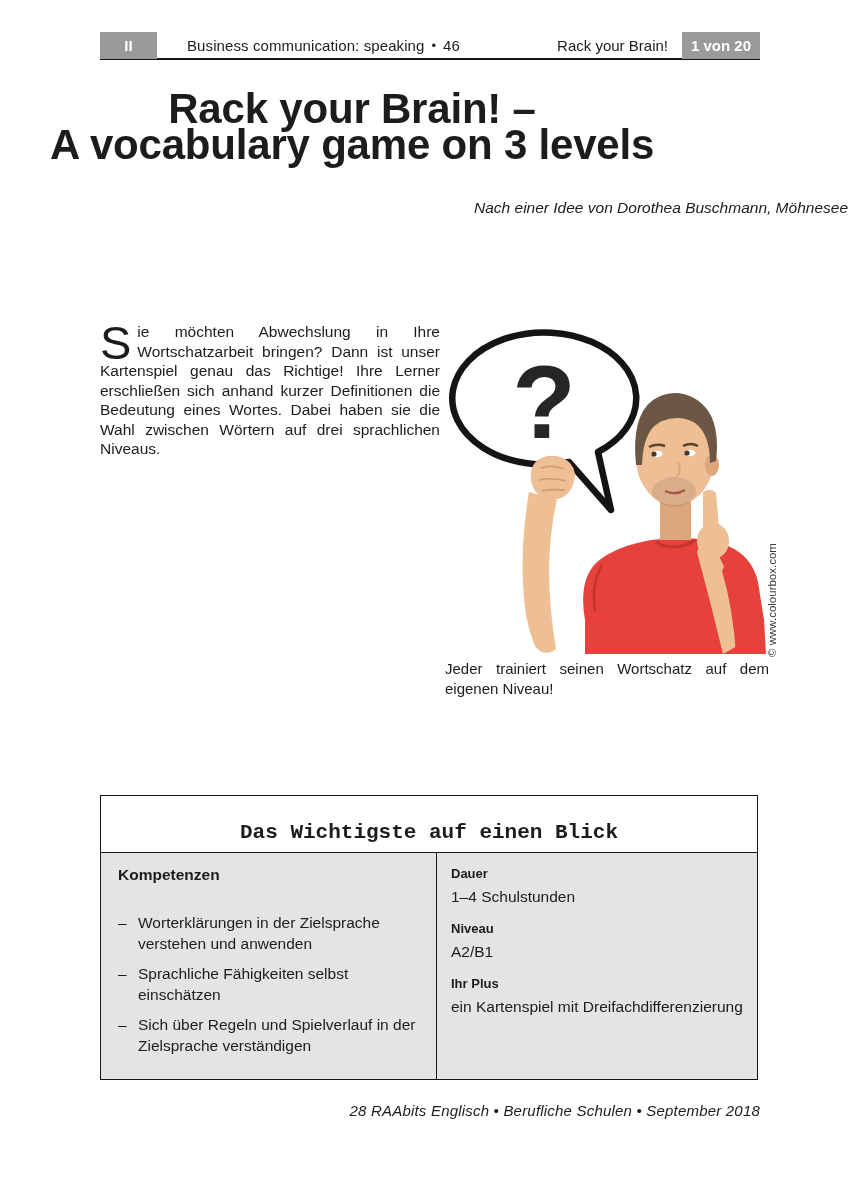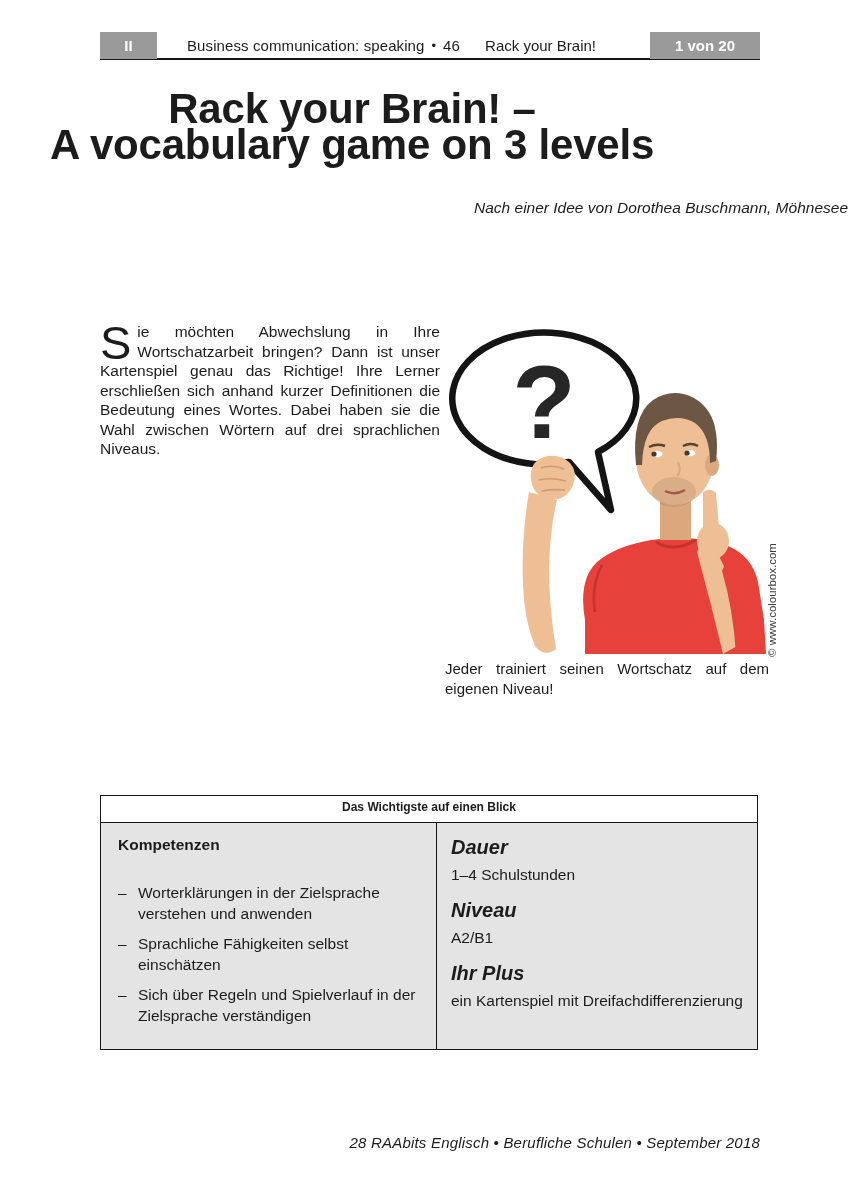--- a/index.html
+++ b/index.html
@@ -11,21 +11,21 @@
   html,body{background:#fff;}
   body{width:848px;height:1200px;position:relative;font-family:"Liberation Sans",sans-serif;color:var(--text);}
   .page{position:absolute;inset:0;overflow:hidden;border-radius:23px;}
 
   
   .kopf{position:absolute;left:100px;top:33px;width:660px;height:27px;
         border-bottom:2.5px solid var(--line_black);display:flex;align-items:center;font-size:15px;}
   .badge{background:var(--badge_gray);color:#fff;font-weight:bold;height:27px;
          display:flex;align-items:center;justify-content:center;}
   .badge.left{width:57px;}
-  .badge.right{min-width:60px;padding:0 25px;margin-left:40px;}
+  .badge.right{min-width:60px;padding:0 9px;}
   .kopf .topic{margin-left:30px;letter-spacing:.1px;}
   .kopf .dot{margin:0 7px;font-size:13px;}
   .kopf .spacer{flex:1;}
   .kopf .unit{margin-right:14px;}
 
   
   .title{position:absolute;left:0;top:91px;width:704px;text-align:center;
          font-size:42px;font-weight:bold;line-height:36px;letter-spacing:-.2px;}
   .byline{position:absolute;left:0;top:199px;width:848px;text-align:right;
           font-style:italic;font-size:15.5px;}
@@ -41,34 +41,34 @@
   .qmark{font-family:"Liberation Sans",sans-serif;font-weight:bold;}
   .credit{position:absolute;left:766px;top:657px;width:172px;font-size:11.5px;
           color:var(--credit_gray);transform:rotate(-90deg);transform-origin:0 0;
           white-space:nowrap;}
   .caption{position:absolute;left:445px;top:659px;width:324px;font-size:15px;
            line-height:19.5px;text-align:justify;}
 
   
   .infobox{position:absolute;left:100px;top:795px;width:658px;}
   .infobox .ib-title{border:1.5px solid var(--line_black);background:#fff;text-align:center;
-        font-weight:bold;font-size:12px;padding:4px 0 8px;}
+        font-weight:bold;font-size:21px;padding:25px 0 8px;font-family:Liberation Mono, monospace;}
   .infobox .ib-body{display:flex;border:1.5px solid var(--line_black);border-top:none;
         background:var(--box_gray);}
   .col-left{width:336px;border-right:1.5px solid var(--line_black);padding:13px 14px 14px 17px;}
   .col-right{flex:1;padding:13px 14px 14px 14px;}
   .col-h{font-weight:bold;font-size:15.5px;margin-bottom:28px;}
   .kitem{display:flex;font-size:15.5px;line-height:21px;margin-bottom:9px;}
   .kitem .dash{width:20px;flex:0 0 20px;}
   .fact{margin-bottom:2px;}
-  .fact .f-h{font-weight:bold;font-size:20px;margin-bottom:7px;font-style:italic;}
+  .fact .f-h{font-weight:bold;font-size:13px;margin-bottom:7px;}
   .fact .f-t{font-size:15.5px;margin-bottom:15px;}
 
   
-  .footer{position:absolute;right:88px;top:1134px;font-style:italic;font-size:15px;
+  .footer{position:absolute;right:88px;top:1102px;font-style:italic;font-size:15px;
           letter-spacing:.2px;}
 </style>
 </head>
 <body>
 
 <div class="page">
 
   <div class="kopf">
     <div class="badge left">II</div>
     <span class="topic">Business communication: speaking</span>

